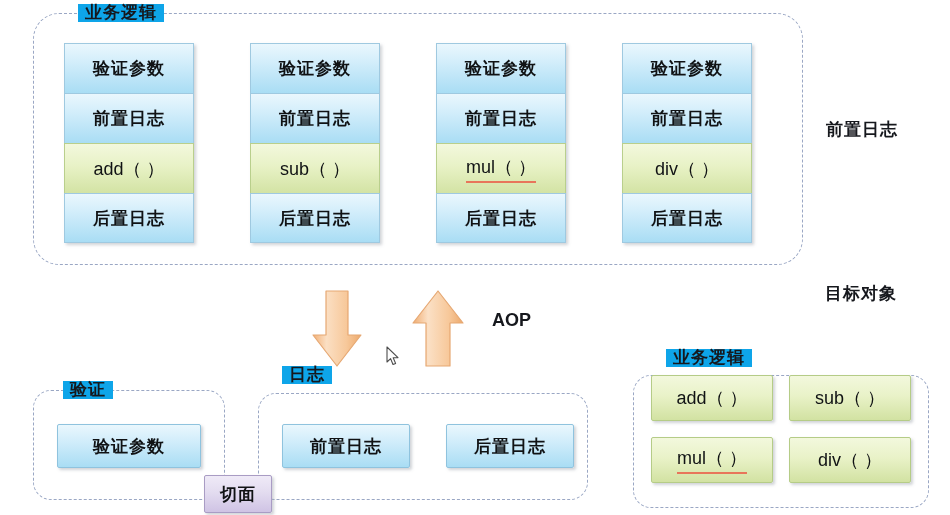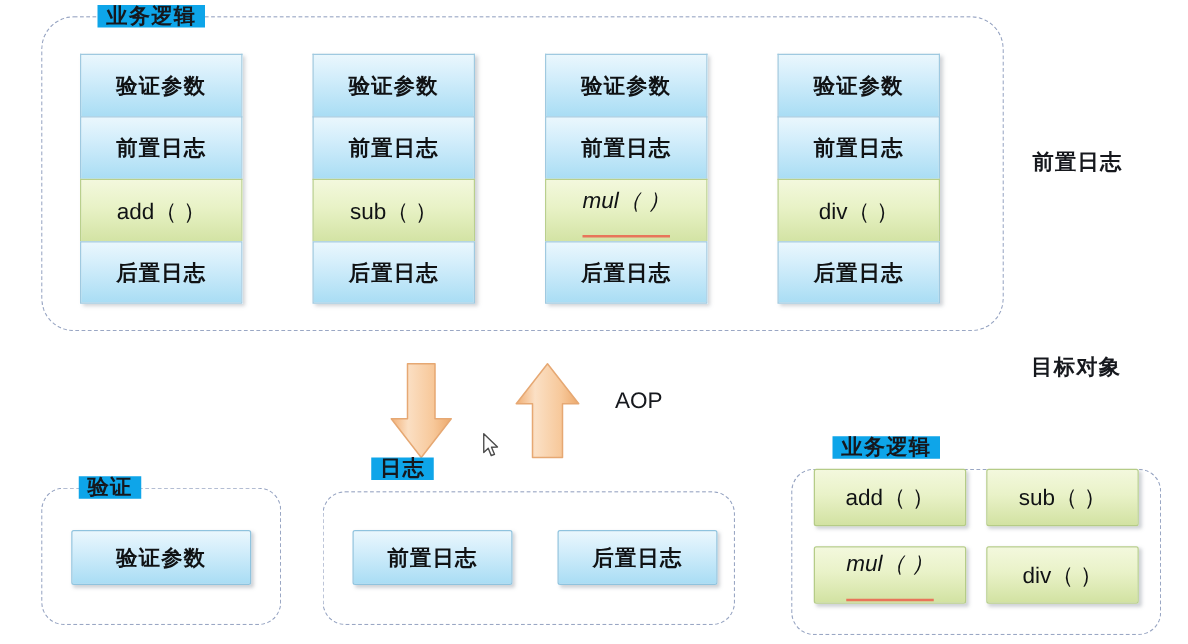--- a/index.html
+++ b/index.html
@@ -38,21 +38,21 @@
 
   
   .caption{
     position:absolute;
     font-size:17px;
     font-weight:bold;
     color:#16181d;
     white-space:nowrap;
     letter-spacing:1px;
   }
-  .caption.latin{font-weight:normal;font-size:18px;letter-spacing:0;}
+  .caption.latin{font-weight:bold;font-size:18px;letter-spacing:0;}
 
   
   .col{
     position:absolute;
     width:130px;
     box-shadow:2px 2px 3px rgba(120,130,140,.35);
   }
   .cell{
     height:50px;
     box-sizing:border-box;
@@ -105,22 +105,21 @@
     letter-spacing:0;
   }
   .box.purple{
     background:linear-gradient(180deg,#efeaf7 0%,#e3dcf0 45%,#cfc3e4 100%);
     border:1px solid #a99cc4;
   }
 
   
   .squiggle{
     border-bottom:2px solid #e8755a;
-    padding-bottom:16px;
-    font-style:italic;
+    padding-bottom:2px;
   }
 
   
   .arrow{position:absolute;}
   .arrow svg{display:block;overflow:visible;}
 
   
   .cursor{position:absolute;width:14px;height:20px;}
 </style>
 </head>
@@ -198,24 +197,25 @@
     <svg width="14" height="20" viewBox="0 0 14 20">
       <path d="M1 1 L1 16 L4.6 12.6 L7 18.5 L9.6 17.4 L7.2 11.8 L12 11.6 Z" fill="#fdfdfd" stroke="#4c4c4c" stroke-width="1.1" stroke-linejoin="round"></path>
     </svg>
   </div>
 
   <div class="group tight" style="left:33px;top:390px;width:192px;height:110px;"></div>
   <div class="group-label" style="left:63px;top:381px;text-align:center;">验证</div>
   <div class="box blue" style="left:57px;top:424px;width:144px;height:44px;">验证参数</div>
 
   <div class="group tight" style="left:258px;top:393px;width:330px;height:107px;"></div>
-  <div class="group-label" style="left:297px;top:366px;">日志</div>
+  <div class="group-label" style="left:282px;top:366px;">日志</div>
   <div class="box blue" style="left:282px;top:424px;width:128px;height:44px;">前置日志</div>
   <div class="box blue" style="left:446px;top:424px;width:128px;height:44px;">后置日志</div>
 
+  <div class="box purple" style="left:204px;top:475px;width:68px;height:38px;">切面</div>
 
   <div class="caption" style="left:825px;top:282px;">目标对象</div>
 
   <div class="group tight" style="left:633px;top:375px;width:296px;height:133px;"></div>
   <div class="group-label" style="left:666px;top:349px;">业务逻辑</div>
 
   <div class="box green" style="left:651px;top:375px;width:122px;height:46px;">add（ ）</div>
   <div class="box green" style="left:789px;top:375px;width:122px;height:46px;">sub（ ）</div>
   <div class="box green" style="left:651px;top:437px;width:122px;height:46px;">
     <span class="squiggle">mul（ ）</span>

